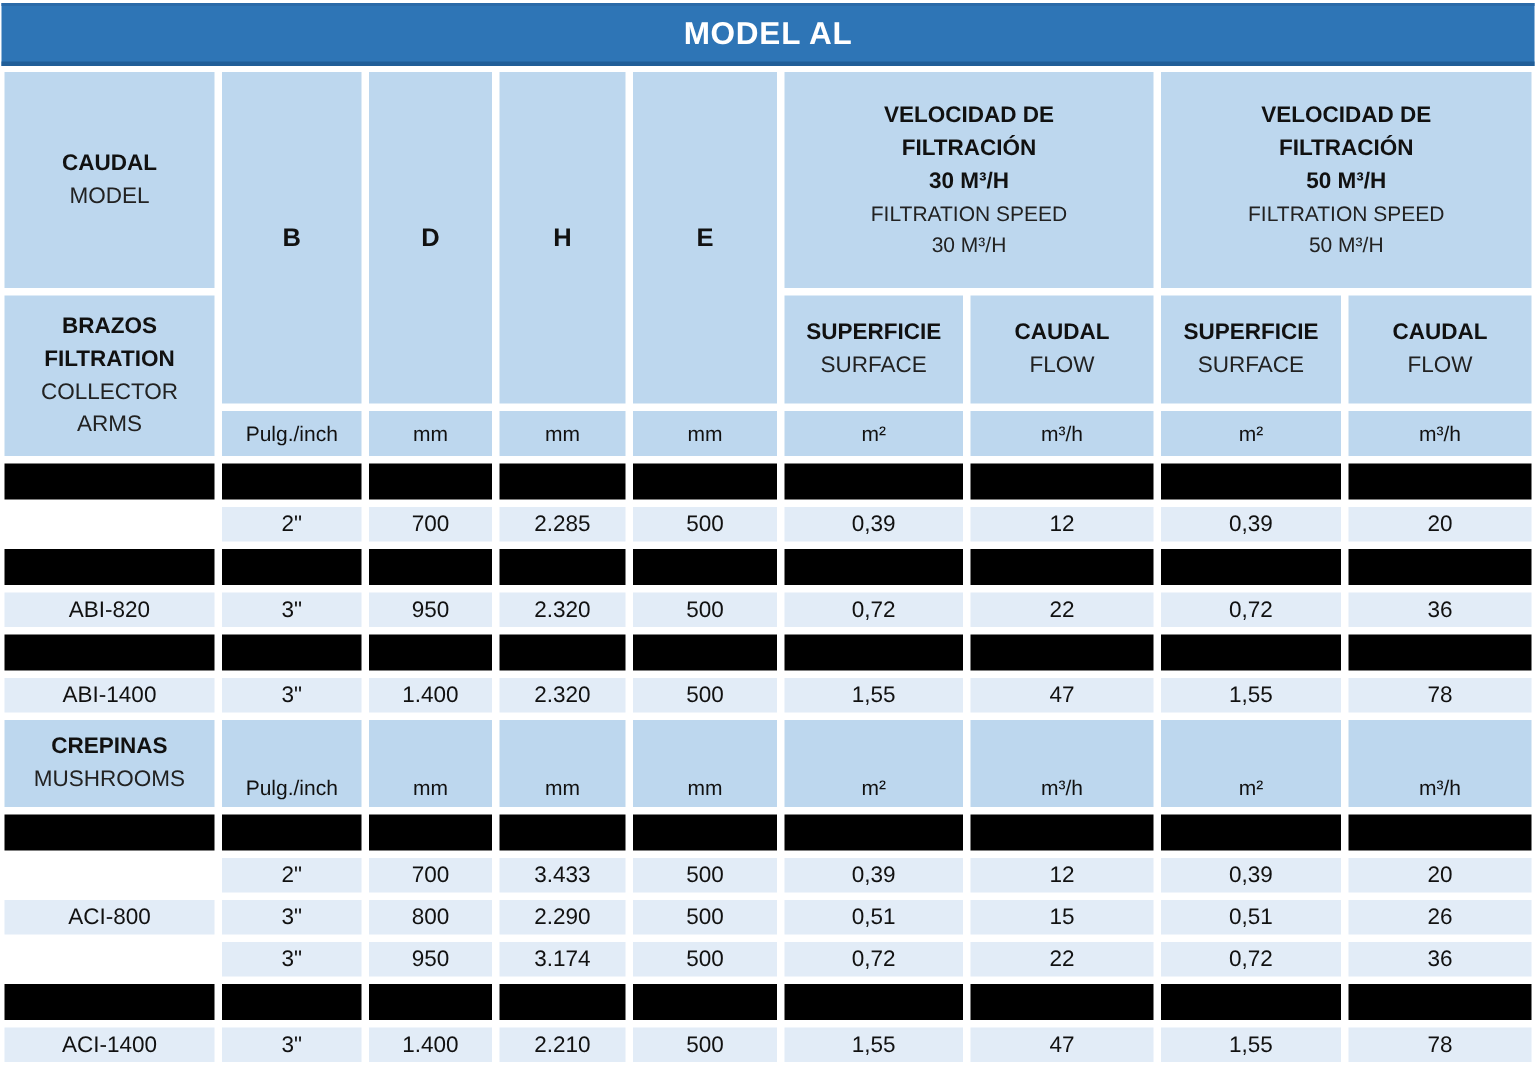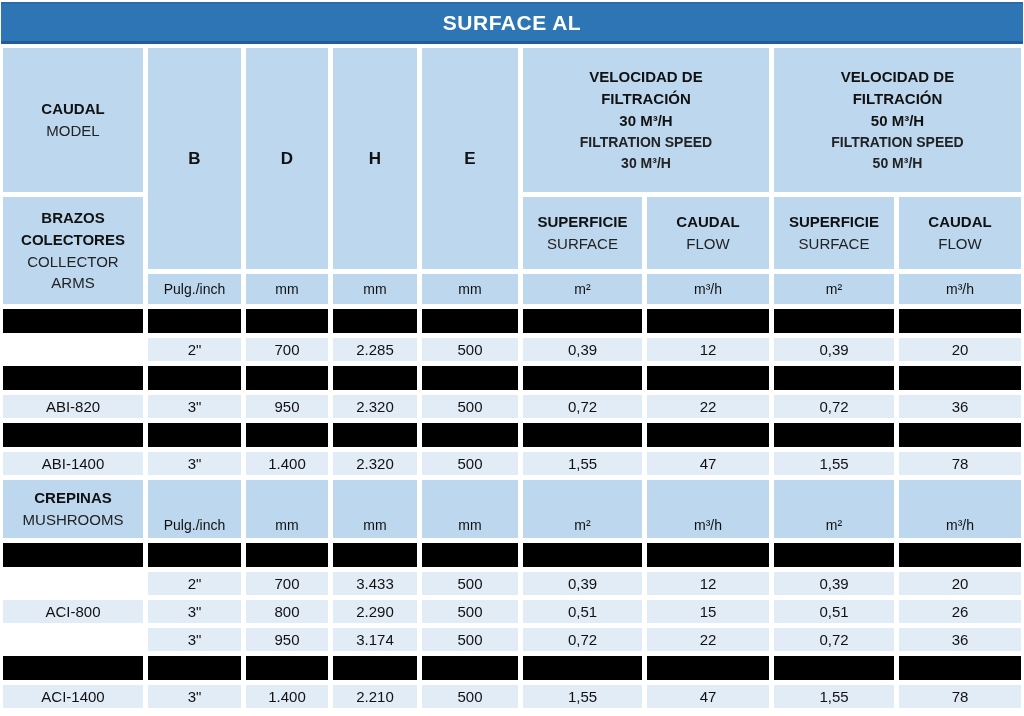--- a/index.html
+++ b/index.html
@@ -26,30 +26,30 @@
     display:flex; flex-direction:column;
     align-items:center; justify-content:center;
     text-align:center; overflow:hidden;
   }
   .hdr  {background:#BDD7EE;}
   .data {background:#E2ECF7; font-size:15px;}
   .black{background:#000000;}
 
   .es-bold {font-weight:bold; font-size:15px; line-height:1.45;}
   .en-reg  {font-weight:normal; font-size:15px; line-height:1.45; color:#222;}
-  .en-sm   {font-weight:bold; font-size:14px; line-height:1.5; color:#222;}
+  .en-sm   {font-weight:normal; font-size:14px; line-height:1.5; color:#222;}
   .dim-letter {font-weight:bold; font-size:17px;}
   .unit {font-size:14px;}
   .bottom-align {justify-content:flex-end; padding-bottom:5px;}
 </style>
 </head>
 <body>
 
 <div class="banner">
-  <span>SURFACE AL</span>
+  <span>MODEL AL</span>
 </div>
 
 <div class="grid">
 
   <div class="cell hdr" style="grid-area:1/1/2/2">
     <div class="es-bold">CAUDAL</div>
     <div class="en-reg">MODEL</div>
   </div>
   <div class="cell hdr" style="grid-area:1/2/3/3">
     <span class="dim-letter">B</span>
@@ -73,21 +73,21 @@
   <div class="cell hdr" style="grid-area:1/8/2/10">
     <div class="es-bold">VELOCIDAD DE</div>
     <div class="es-bold">FILTRACIÓN</div>
     <div class="es-bold">50 M³/H</div>
     <div class="en-sm">FILTRATION SPEED</div>
     <div class="en-sm">50 M³/H</div>
   </div>
 
   <div class="cell hdr" style="grid-area:2/1/4/2">
     <div class="es-bold">BRAZOS</div>
-    <div class="es-bold">COLECTORES</div>
+    <div class="es-bold">FILTRATION</div>
     <div class="en-reg">COLLECTOR</div>
     <div class="en-reg">ARMS</div>
   </div>
   <div class="cell hdr" style="grid-area:2/6/3/7">
     <div class="es-bold">SUPERFICIE</div>
     <div class="en-reg">SURFACE</div>
   </div>
   <div class="cell hdr" style="grid-area:2/7/3/8">
     <div class="es-bold">CAUDAL</div>
     <div class="en-reg">FLOW</div>

